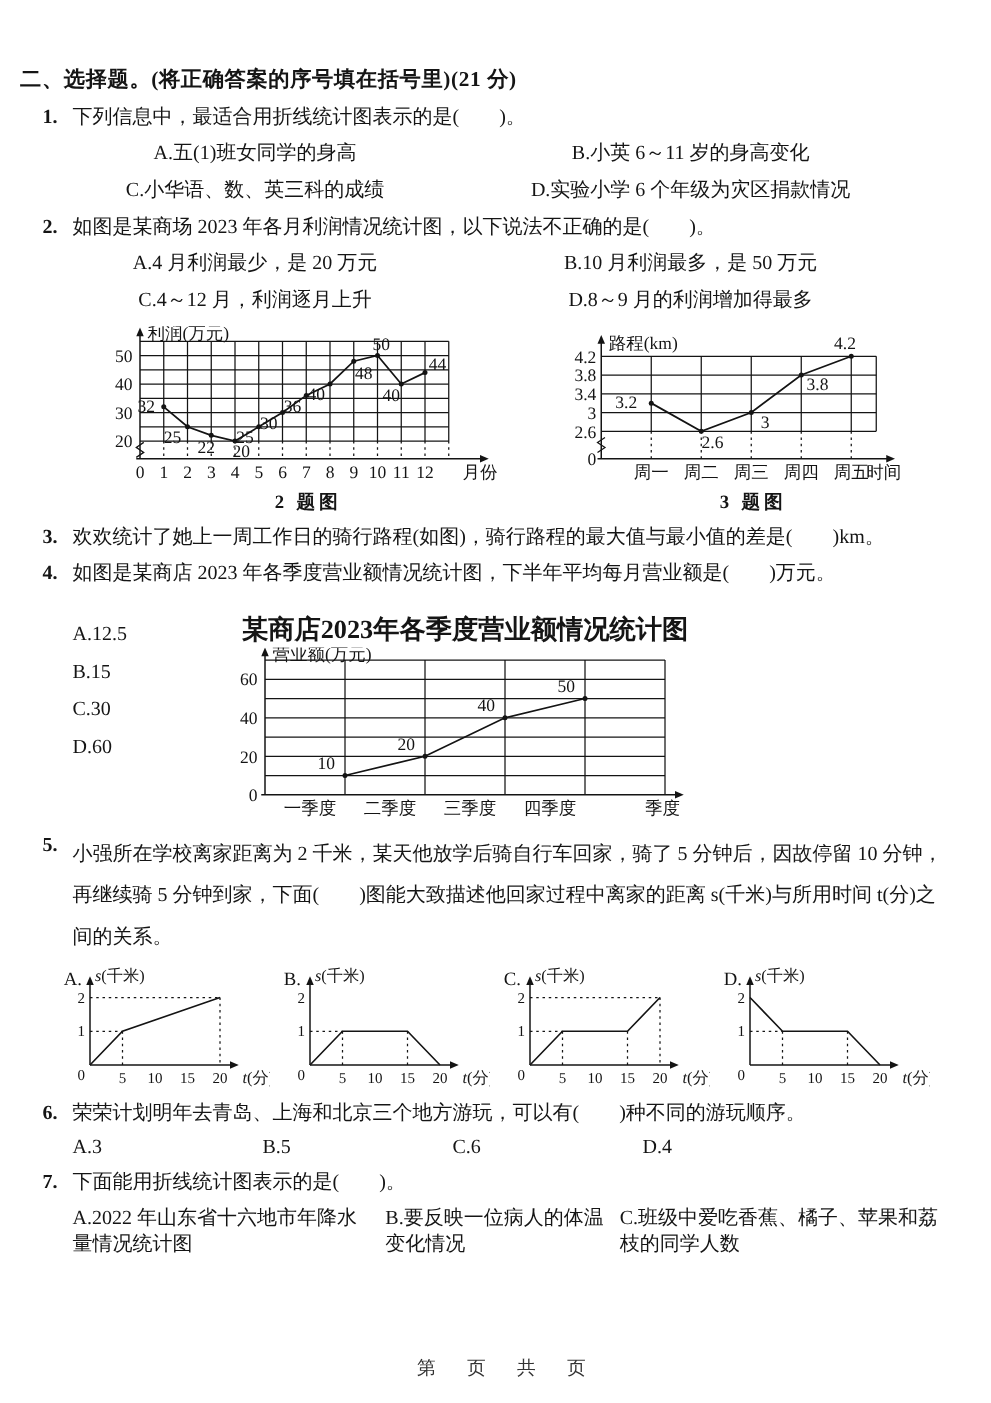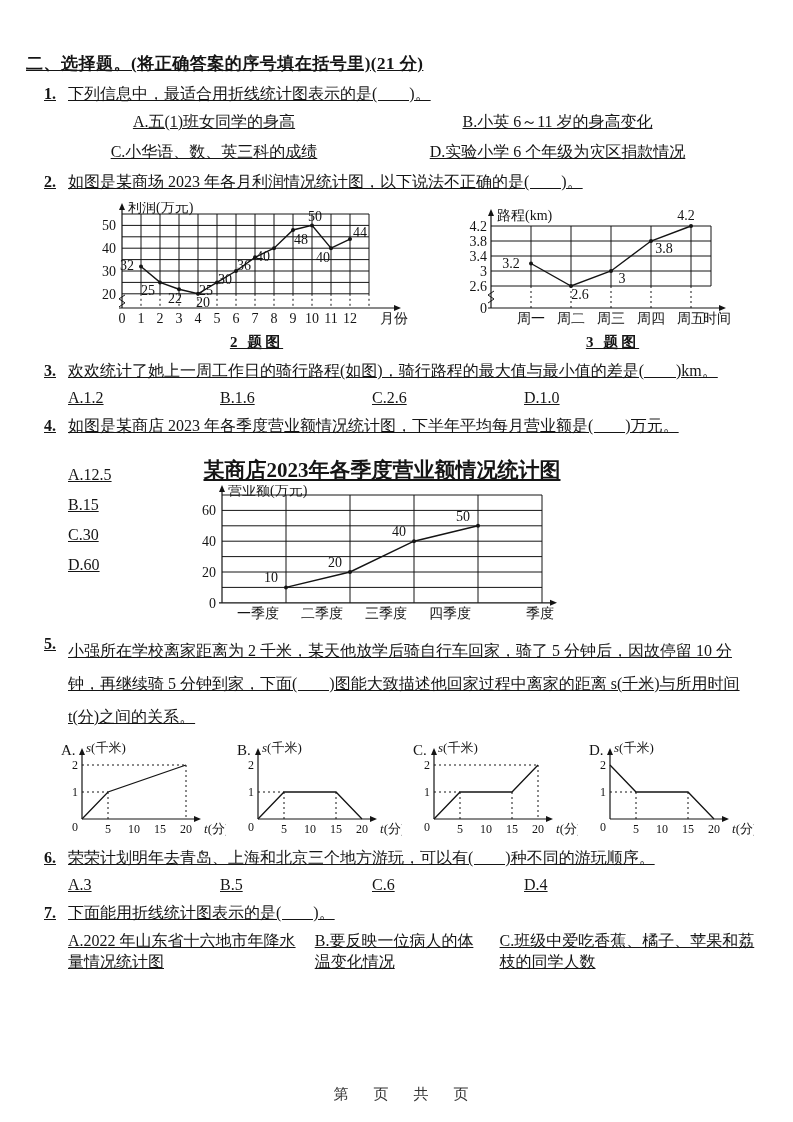--- a/index.html
+++ b/index.html
@@ -1,21 +1,21 @@
 <!DOCTYPE html>
 <html><head>
 <meta charset="utf-8">
 <style>
   html,body{margin:0;padding:0;}
   body{
     width:793px;height:1122px;background:#ffffff;color:#151515;
     font-family:"Liberation Serif","DejaVu Serif",serif;
     overflow:hidden;
   }
-  .page{box-sizing:border-box;width:793px;height:1122px;padding:52px 38px 0 26px;position:relative;text-decoration:underline;}
+  .page{box-sizing:border-box;width:793px;height:1122px;padding:52px 38px 0 16px;position:relative;}
   .heading{font-size:17px;font-weight:bold;letter-spacing:.5px;}
   .q{margin:9px 0 0 18px;font-size:16px;line-height:20px;display:flex;gap:6px;}
   .qn{font-weight:bold;min-width:18px;}
   .qt{flex:1;}
   .q5text{line-height:33px;}
   .opts{margin-left:42px;margin-top:8px;font-size:16px;}
   .grid2{display:grid;grid-template-columns:292px 1fr;row-gap:9px;text-align:center;}
   .grid4{display:grid;grid-template-columns:152px 152px 152px 1fr;}
   .colopts{display:flex;flex-direction:row;gap:11px;}
   .chartrow{display:flex;align-items:flex-end;gap:26px;margin:10px 0 0 58px;}
@@ -45,20 +45,26 @@
   <div class="opts grid2">
     <span>A.五(1)班女同学的身高</span>
     <span>B.小英 6～11 岁的身高变化</span>
     <span>C.小华语、数、英三科的成绩</span>
     <span>D.实验小学 6 个年级为灾区捐款情况</span>
   </div>
 
   <div class="q">
     <span class="qn">2.</span>
     <span class="qt">如图是某商场 2023 年各月利润情况统计图，以下说法不正确的是(　　)。</span>
+  </div>
+  <div class="opts grid2">
+    <span>A.4 月利润最少，是 20 万元</span>
+    <span>B.10 月利润最多，是 50 万元</span>
+    <span>C.4～12 月，利润逐月上升</span>
+    <span>D.8～9 月的利润增加得最多</span>
   </div>
 
   <div class="chartrow">
     <figure>
       <svg id="c-q2" width="345" height="128">
           <line x1="38" y1="91.8" x2="285" y2="91.8" stroke="#141414" stroke-width="1"></line>
           <line x1="38" y1="80.39999999999999" x2="285" y2="80.39999999999999" stroke="#141414" stroke-width="1"></line>
           <line x1="38" y1="69" x2="285" y2="69" stroke="#141414" stroke-width="1"></line>
           <line x1="38" y1="57.599999999999994" x2="285" y2="57.599999999999994" stroke="#141414" stroke-width="1"></line>
           <line x1="38" y1="46.199999999999996" x2="285" y2="46.199999999999996" stroke="#141414" stroke-width="1"></line>
@@ -192,26 +198,20 @@
           <text x="231" y="12" font-size="14" text-anchor="middle" fill="#141414" font-family="&quot;Liberation Serif&quot;,serif">4.2</text>
         </svg>
       <figcaption>3 题图</figcaption>
     </figure>
   </div>
 
   <div class="q">
     <span class="qn">3.</span>
     <span class="qt">欢欢统计了她上一周工作日的骑行路程(如图)，骑行路程的最大值与最小值的差是(　　)km。</span>
   </div>
-  <div class="opts grid4">
-    <span>A.1.2</span>
-    <span>B.1.6</span>
-    <span>C.2.6</span>
-    <span>D.1.0</span>
-  </div>
 
   <div class="q">
     <span class="qn">4.</span>
     <span class="qt">如图是某商店 2023 年各季度营业额情况统计图，下半年平均每月营业额是(　　)万元。</span>
   </div>
   <div class="q4row">
     <div class="q4opts colopts">
       <span>A.12.5</span>
       <span>B.15</span>
       <span>C.30</span>

